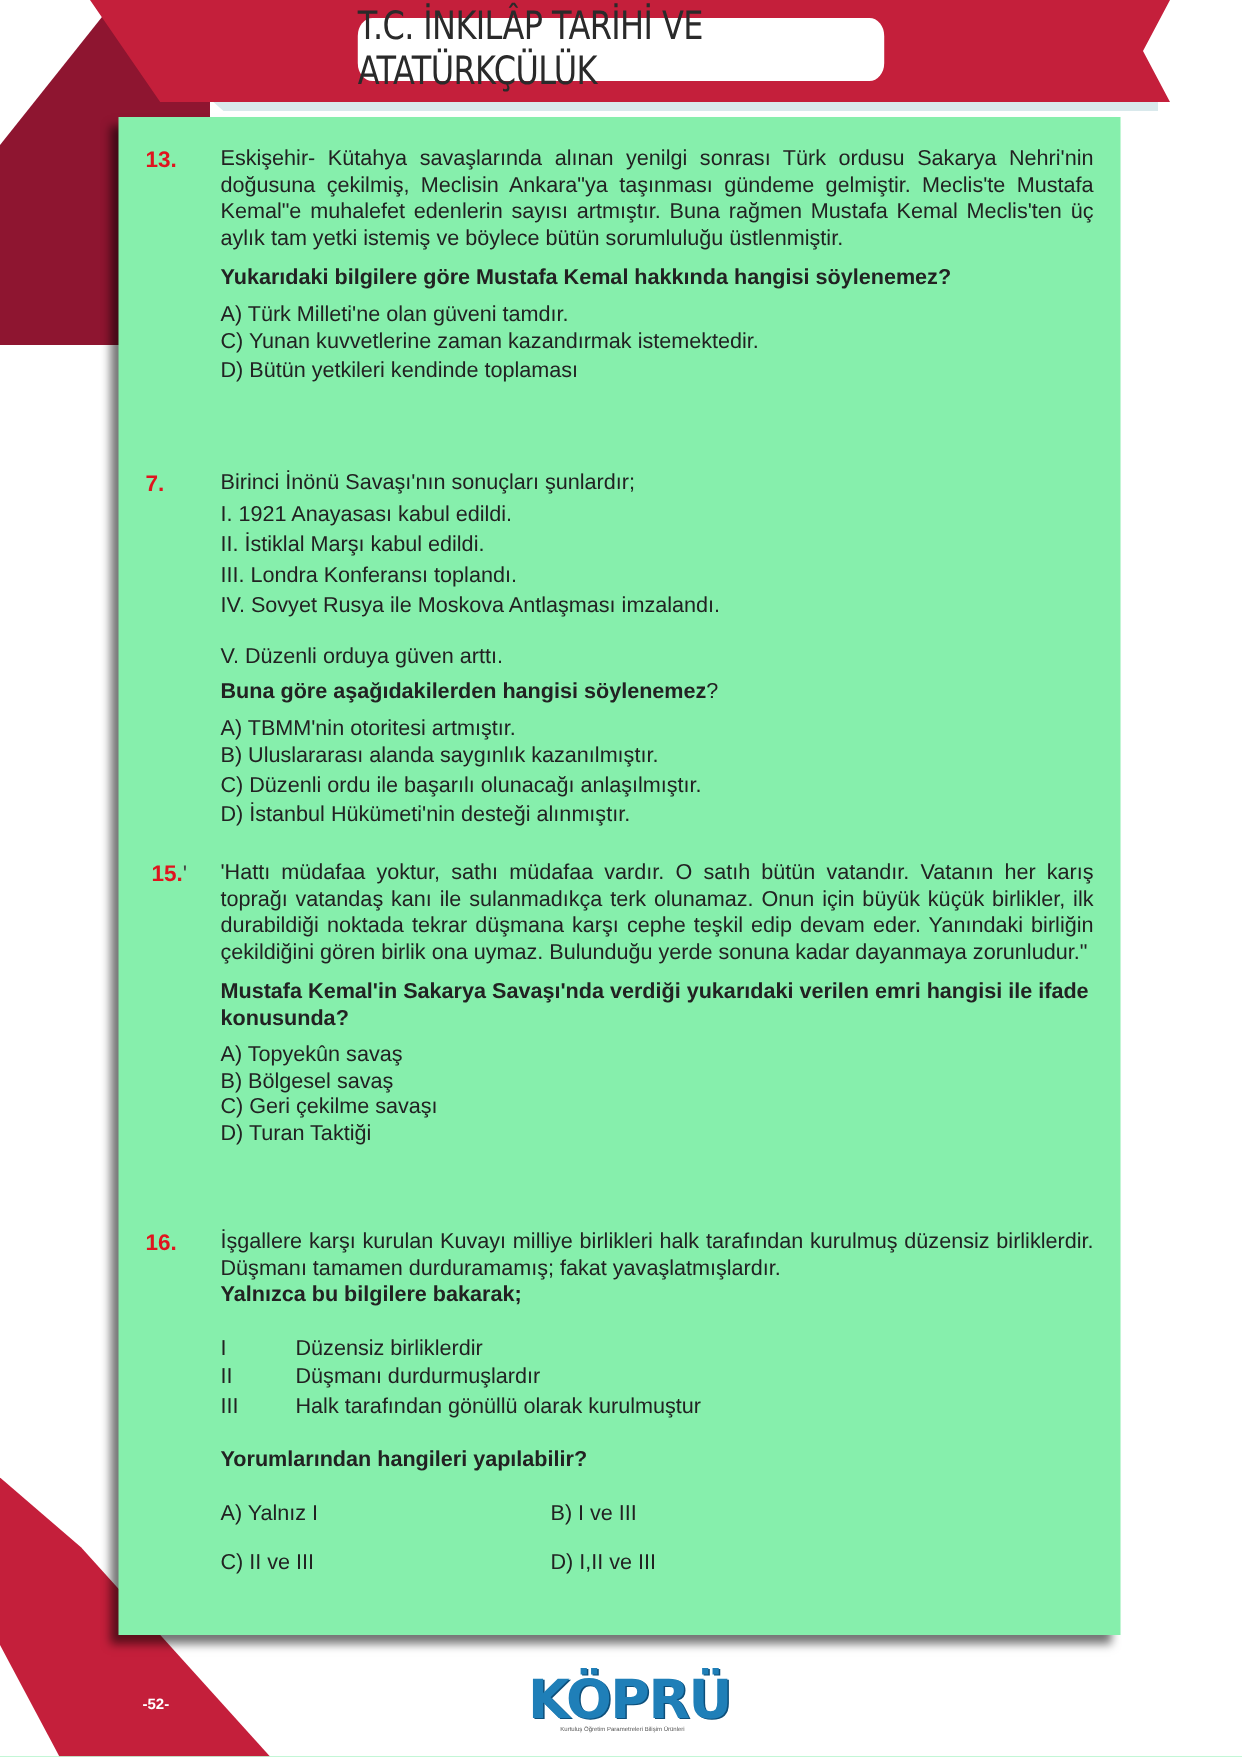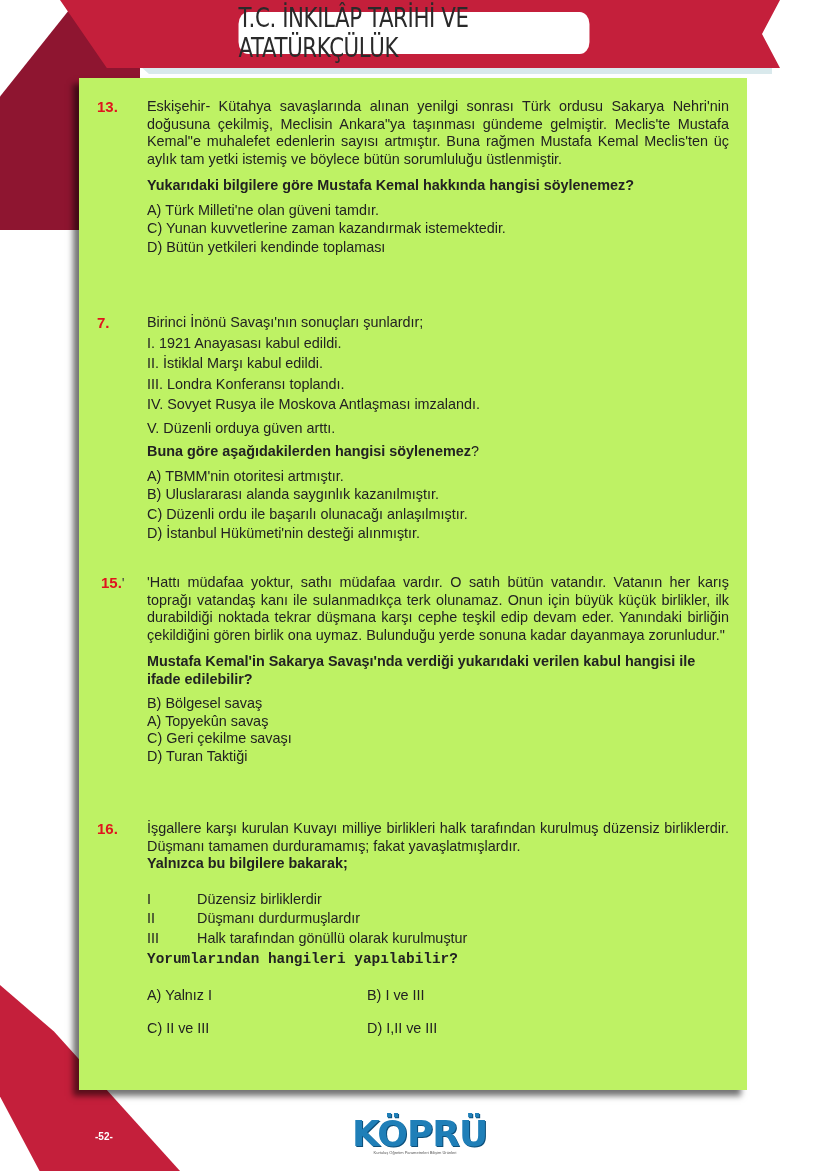--- a/index.html
+++ b/index.html
@@ -34,21 +34,21 @@
     position:absolute; left:200px; top:12px; width:428px; height:42px;
     background:#ffffff; border-radius:12px;
     display:flex; align-items:center; justify-content:center;
     font-size:26px; color:#2a2a2a; letter-spacing:-0.5px;
     font-family:"DejaVu Sans", sans-serif; transform:scaleX(0.82);
     transform-origin:center;
     z-index:3;
   }
   .paper {
     position:absolute; left:79px; top:78px; width:668px; height:1012px;
-    background:#bef264;
+    background:#86efac;
     box-shadow: -6px 6px 6px rgba(0,0,0,0.55);
     z-index:2;
   }
   .q { position:absolute; left:0; width:668px; font-size:14.4px; line-height:17.5px; }
   .qnum { position:absolute; left:18px; top:0; color:#e0141e; font-weight:bold; font-size:15px; }
   .qbody { position:absolute; left:68px; width:582px; }
   .para { text-align:justify; margin:0; }
   .stem { font-weight:bold; margin:0; }
   .opt { margin:0; }
   .roman-row { display:flex; margin:0; }
@@ -95,39 +95,39 @@
   </div>
 
   <div class="q" style="top:236px;">
     <span class="qnum">7.</span>
     <div class="qbody" style="top:0;">
       <p class="opt">Birinci İnönü Savaşı'nın sonuçları şunlardır;</p>
       <p class="opt" style="margin-top:3px;">I. 1921 Anayasası kabul edildi.</p>
       <p class="opt" style="margin-top:3px;">II. İstiklal Marşı kabul edildi.</p>
       <p class="opt" style="margin-top:3px;">III. Londra Konferansı toplandı.</p>
       <p class="opt" style="margin-top:3px;">IV. Sovyet Rusya ile Moskova Antlaşması imzalandı.</p>
-      <p class="opt" style="margin-top:6px;">V. Düzenli orduya güven arttı.</p>
+      <p class="opt" style="margin-top:16px;">V. Düzenli orduya güven arttı.</p>
       <p class="opt" style="margin-top:6px;"><b>Buna göre aşağıdakilerden hangisi söylenemez</b><span>?</span></p>
       <div style="margin-top:7px;">
         <p class="opt">A) TBMM'nin otoritesi artmıştır.</p>
         <p class="opt" style="margin-top:1px;">B) Uluslararası alanda saygınlık kazanılmıştır.</p>
         <p class="opt" style="margin-top:2px;">C) Düzenli ordu ile başarılı olunacağı anlaşılmıştır.</p>
         <p class="opt" style="margin-top:2px;">D) İstanbul Hükümeti'nin desteği alınmıştır.</p>
       </div>
     </div>
   </div>
 
   <div class="q" style="top:496px;">
     <span class="qnum" style="left:22px;"><span>15.</span><span style="color:#444;font-weight:normal;">'</span></span>
     <div class="qbody" style="top:0;">
       <p class="para">'Hattı müdafaa yoktur, sathı müdafaa vardır. O satıh bütün vatandır. Vatanın her karış toprağı vatandaş kanı ile sulanmadıkça terk olunamaz. Onun için büyük küçük birlikler, ilk durabildiği noktada tekrar düşmana karşı cephe teşkil edip devam eder. Yanındaki birliğin çekildiğini gören birlik ona uymaz. Bulunduğu yerde sonuna kadar dayanmaya zorunludur."</p>
-      <p class="stem" style="margin-top:9px;">Mustafa Kemal'in Sakarya Savaşı'nda verdiği yukarıdaki verilen kabul hangisi ile ifade edilebilir?</p>
+      <p class="stem" style="margin-top:9px;">Mustafa Kemal'in Sakarya Savaşı'nda verdiği yukarıdaki verilen emri hangisi ile ifade konusunda?</p>
       <div style="margin-top:7px;">
+        <p class="opt">A) Topyekûn savaş</p>
         <p class="opt">B) Bölgesel savaş</p>
-        <p class="opt">A) Topyekûn savaş</p>
         <p class="opt">C) Geri çekilme savaşı</p>
         <p class="opt">D) Turan Taktiği</p>
       </div>
     </div>
   </div>
 
   <div class="q" style="top:742px;">
     <span class="qnum">16.</span>
     <div class="qbody" style="top:0;">
       <p class="para">İşgallere karşı kurulan Kuvayı milliye birlikleri halk tarafından kurulmuş düzensiz birliklerdir. Düşmanı tamamen durduramamış; fakat yavaşlatmışlardır.</p>
@@ -139,21 +139,21 @@
         </div>
         <div class="roman-row" style="margin-top:2px;">
           <span class="rn">II</span>
           <span>Düşmanı durdurmuşlardır</span>
         </div>
         <div class="roman-row" style="margin-top:2px;">
           <span class="rn">III</span>
           <span>Halk tarafından gönüllü olarak kurulmuştur</span>
         </div>
       </div>
-      <p class="stem" style="margin-top:4px;font-family:Liberation Mono, monospace;">Yorumlarından hangileri yapılabilir?</p>
+      <p class="stem" style="margin-top:18px;">Yorumlarından hangileri yapılabilir?</p>
       <div class="opts-grid" style="margin-top:18px;">
         <span>A) Yalnız I</span>
         <span>B) I ve III</span>
         <span>C) II ve III</span>
         <span>D) I,II ve III</span>
       </div>
     </div>
   </div>
 
 </div>

